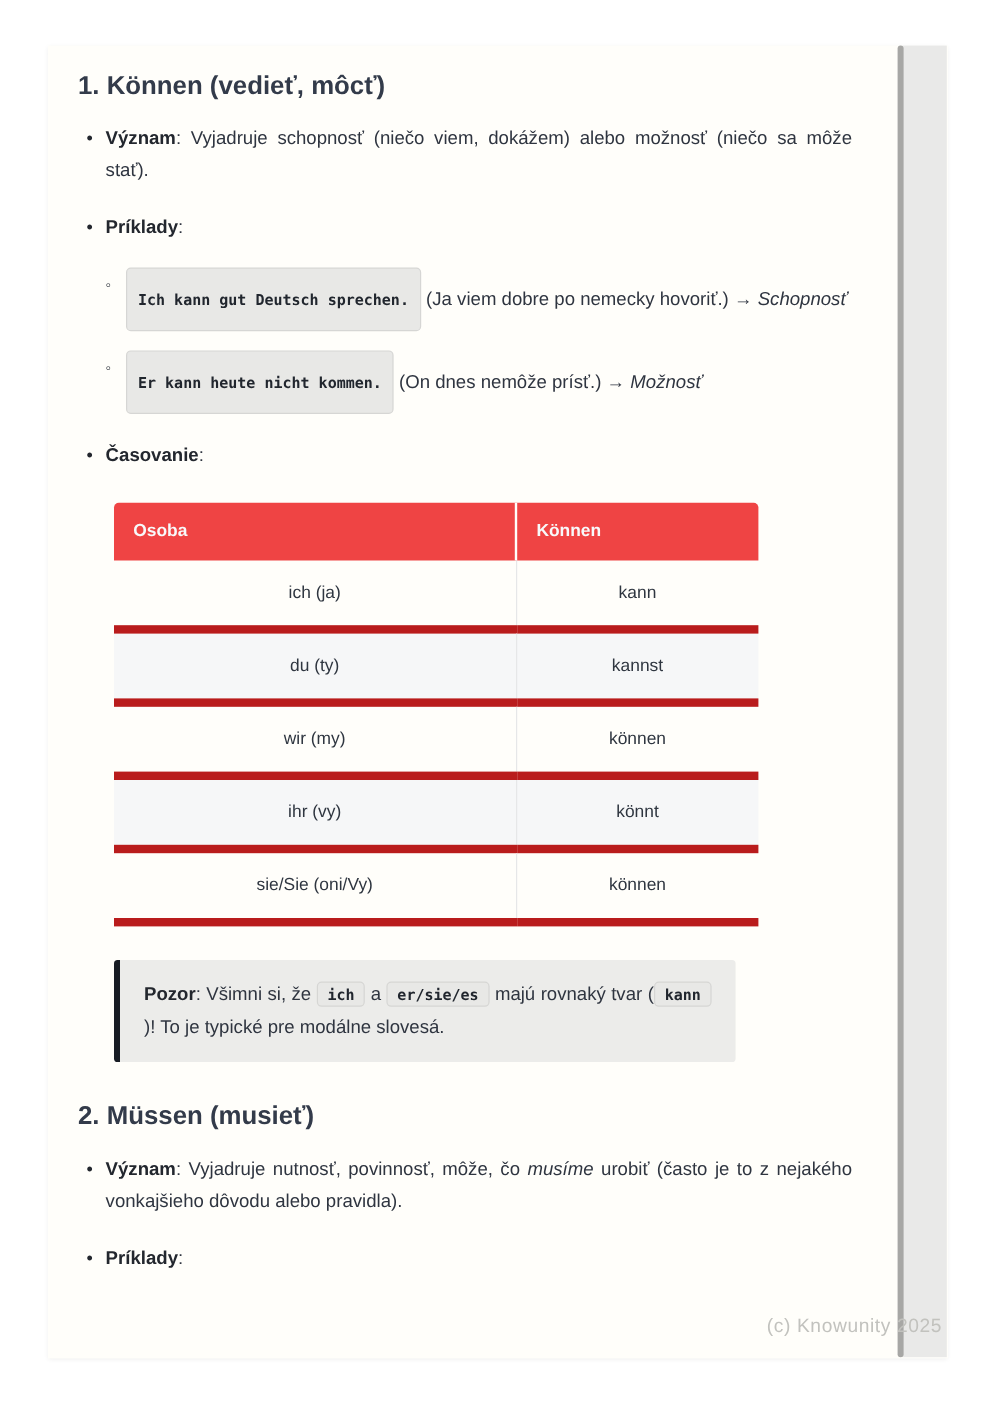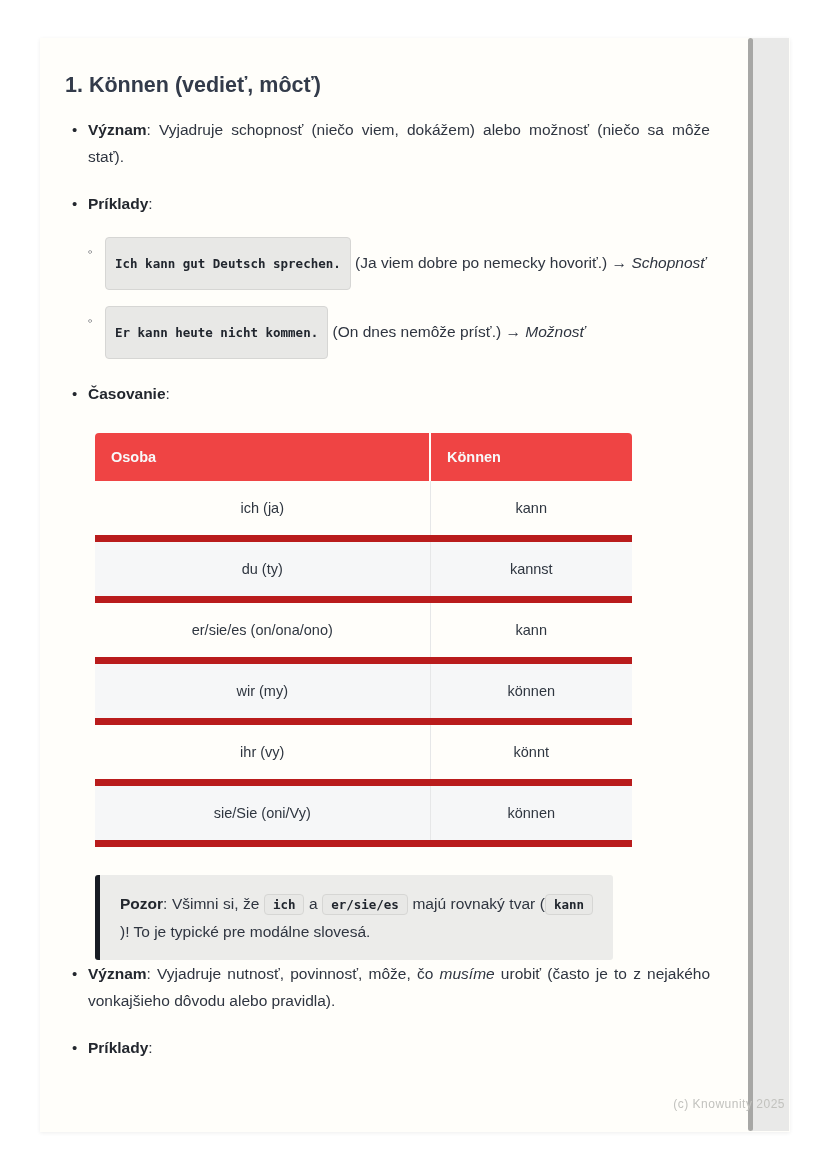--- a/index.html
+++ b/index.html
@@ -32,21 +32,21 @@
 
   .justify { text-align: justify; }
 
   .intro { margin-bottom: 0; }
 
   h2.section-heading {
     font-size: 21.5px;
     line-height: 28px;
     font-weight: bold;
     color: #333b4a;
-    margin-top: 23px;
+    margin-top: 9px;
     margin-bottom: 17px;
   }
   h2.h2-second { margin-top: 31px; }
 
   
   .li { display: flex; margin-bottom: 20px; }
   .li-marker {
     flex: 0 0 auto;
     width: 23px;
     padding-left: 7px;
@@ -140,21 +140,21 @@
     height: 1093px;
     background: #a7a7a5;
     border-radius: 3px;
     z-index: 3;
   }
 
   .watermark {
     position: absolute;
     top: 1097px;
     right: 43px;
-    font-size: 12px;
+    font-size: 16px;
     letter-spacing: 0.5px;
     color: #c2c2be;
     z-index: 4;
   }
 </style>
 </head>
 <body>
 
 <div class="viewport">
   <div class="page-card">
@@ -209,42 +209,39 @@
         <tbody>
           <tr>
             <td>ich (ja)</td>
             <td>kann</td>
           </tr>
           <tr>
             <td>du (ty)</td>
             <td>kannst</td>
           </tr>
           <tr>
-            <td>er/sie/es (on/ona/ono)</td>
-            <td>kann</td>
-          </tr>
-          <tr>
             <td>wir (my)</td>
             <td>können</td>
           </tr>
           <tr>
             <td>ihr (vy)</td>
             <td>könnt</td>
           </tr>
           <tr>
             <td>sie/Sie (oni/Vy)</td>
             <td>können</td>
           </tr>
         </tbody>
       </table>
 
       <div class="callout justify">
         <b class="lbl">Pozor</b><span>: Všimni si, že </span><span class="chip chip-sm">ich</span><span> a </span><span class="chip chip-sm">er/sie/es</span><span> majú rovnaký tvar (</span><span class="chip chip-sm">kann</span><span>)! To je typické pre modálne slovesá.</span>
       </div>
 
+      <h2 class="section-heading h2-second">2. Müssen (musieť)</h2>
 
       <div class="li">
         <span class="li-marker">•</span>
         <div class="li-body justify">
           <b class="lbl">Význam</b><span>: Vyjadruje nutnosť, povinnosť, môže, čo </span><span class="it">musíme</span><span> urobiť (často je to z nejakého vonkajšieho dôvodu alebo pravidla).</span>
         </div>
       </div>
 
       <div class="li">
         <span class="li-marker">•</span>

